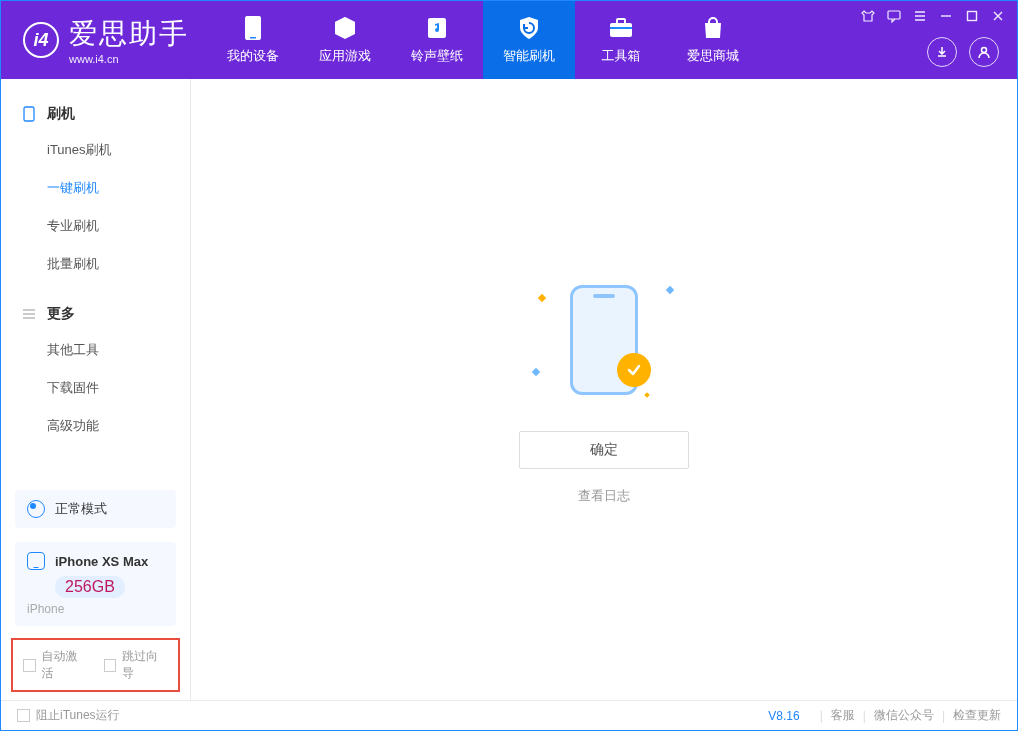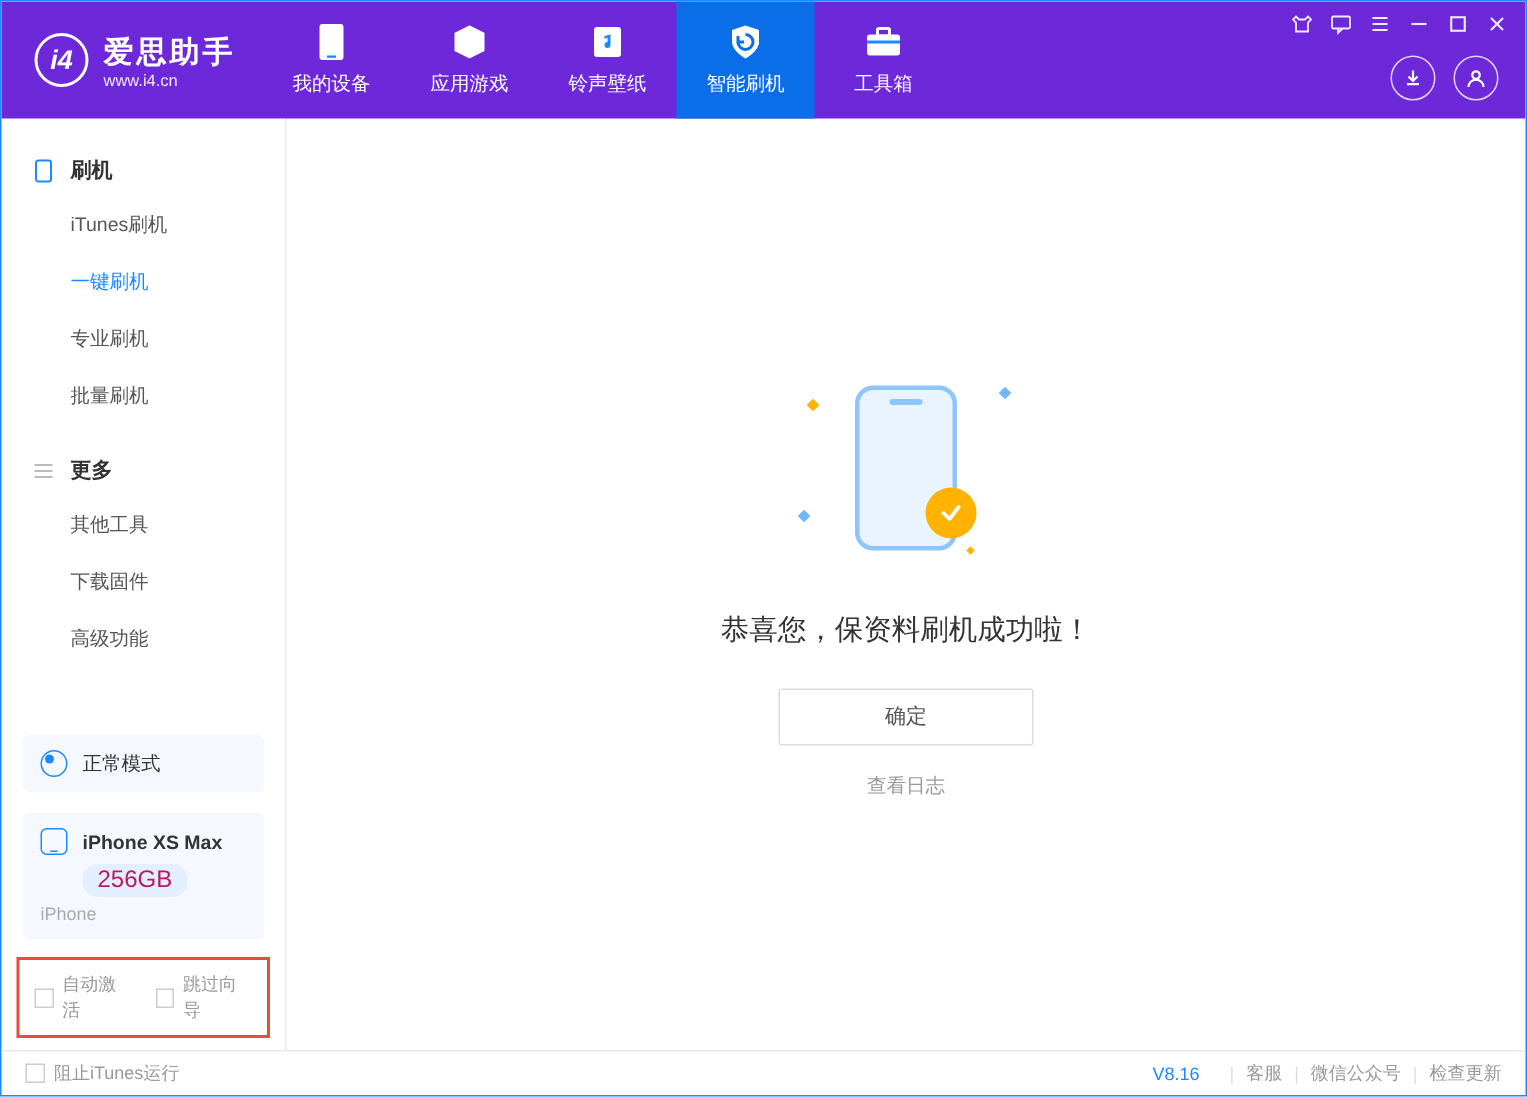--- a/index.html
+++ b/index.html
@@ -1,21 +1,21 @@
 <!DOCTYPE html>
 <html><head>
 <meta charset="utf-8">
 <style>
 * { margin: 0; padding: 0; box-sizing: border-box; font-family: "Microsoft YaHei", Arial, sans-serif; }
 body { background: #fff; width: 1018px; height: 731px; overflow: hidden; border: 1px solid #1e88ff; }
 .header { background: #6d28d9; height: 78px; display: flex; align-items: center; color: #fff; position: relative; }
 .logo { display: flex; align-items: center; padding: 0 18px 0 22px; }
 .logo-icon { width: 36px; height: 36px; border: 2px solid #fff; border-radius: 50%; display: flex; align-items: center; justify-content: center; font-weight: bold; font-size: 18px; font-style: italic; }
 .logo-text { margin-left: 10px; }
-.logo-text .t1 { font-size: 20px; font-weight: bold; letter-spacing: 2px; }
+.logo-text .t1 { font-size: 28px; font-weight: normal; letter-spacing: 2px; }
 .logo-text .t2 { font-size: 11px; opacity: 0.9; }
 .tabs { display: flex; height: 100%; }
 .tab { width: 92px; display: flex; flex-direction: column; align-items: center; justify-content: center; cursor: pointer; position: relative; }
 .tab.active { background: #0a6ee8; }
 .tab .tab-icon { width: 26px; height: 26px; margin-bottom: 6px; display: flex; align-items: center; justify-content: center; }
 .tab .tab-label { font-size: 13px; }
 .win-controls { position: absolute; top: 8px; right: 12px; display: flex; gap: 12px; align-items: center; }
 .win-controls .wc { width: 14px; height: 14px; cursor: pointer; opacity: 0.9; display: flex; align-items: center; justify-content: center; }
 .header-right { position: absolute; right: 18px; bottom: 12px; display: flex; gap: 12px; }
 .circ-btn { width: 30px; height: 30px; border: 1.5px solid rgba(255,255,255,0.8); border-radius: 50%; display: flex; align-items: center; justify-content: center; cursor: pointer; }
@@ -109,20 +109,29 @@
     <div class="tab">
       <div class="tab-icon">
           <svg width="26" height="22" viewBox="0 0 26 22">
             <rect x="2" y="6" width="22" height="14" rx="2" fill="#fff"></rect>
             <rect x="9" y="2" width="8" height="5" rx="1" fill="none" stroke="#fff" stroke-width="2"></rect>
             <rect x="2" y="10" width="22" height="2" fill="#1e88ff"></rect>
           </svg>
         </div>
       <div class="tab-label">工具箱</div>
     </div>
+    <div class="tab">
+      <div class="tab-icon">
+          <svg width="24" height="24" viewBox="0 0 24 24">
+            <path d="M4 7 L20 7 L19 22 L5 22 Z" fill="#fff"></path>
+            <path d="M8 9 L8 6 A4 4 0 0 1 16 6 L16 9" fill="none" stroke="#fff" stroke-width="2"></path>
+          </svg>
+        </div>
+      <div class="tab-label">爱思商城</div>
+    </div>
   </div>
   <div class="header-right">
     <div class="circ-btn">
         <svg width="14" height="14" viewBox="0 0 14 14">
           <path d="M7 2 L7 9 M4 6 L7 9 L10 6 M3 11 L11 11" stroke="#fff" stroke-width="1.5" fill="none"></path>
         </svg>
       </div>
     <div class="circ-btn">
         <svg width="14" height="14" viewBox="0 0 14 14">
           <circle cx="7" cy="5" r="2.5" fill="none" stroke="#fff" stroke-width="1.5"></circle>
@@ -222,21 +231,20 @@
       <div class="check-badge">
         <svg width="18" height="18" viewBox="0 0 18 18">
             <path d="M4 9 L8 13 L14 5" stroke="#fff" stroke-width="2.5" fill="none" stroke-linecap="round" stroke-linejoin="round"></path>
           </svg>
       </div>
       <div class="sparkle s1"></div>
       <div class="sparkle s2"></div>
       <div class="sparkle s3"></div>
       <div class="sparkle s4"></div>
     </div>
-    <div class="success-text">恭喜您，保资料刷机成功啦！</div>
     <button class="ok-btn">确定</button>
     <div class="log-link">查看日志</div>
   </div>
 </div>
 
 <div class="footer">
   <div class="ft-left">
     <label class="chk">
       <span class="chkbox"></span>
       <span>阻止iTunes运行</span>

